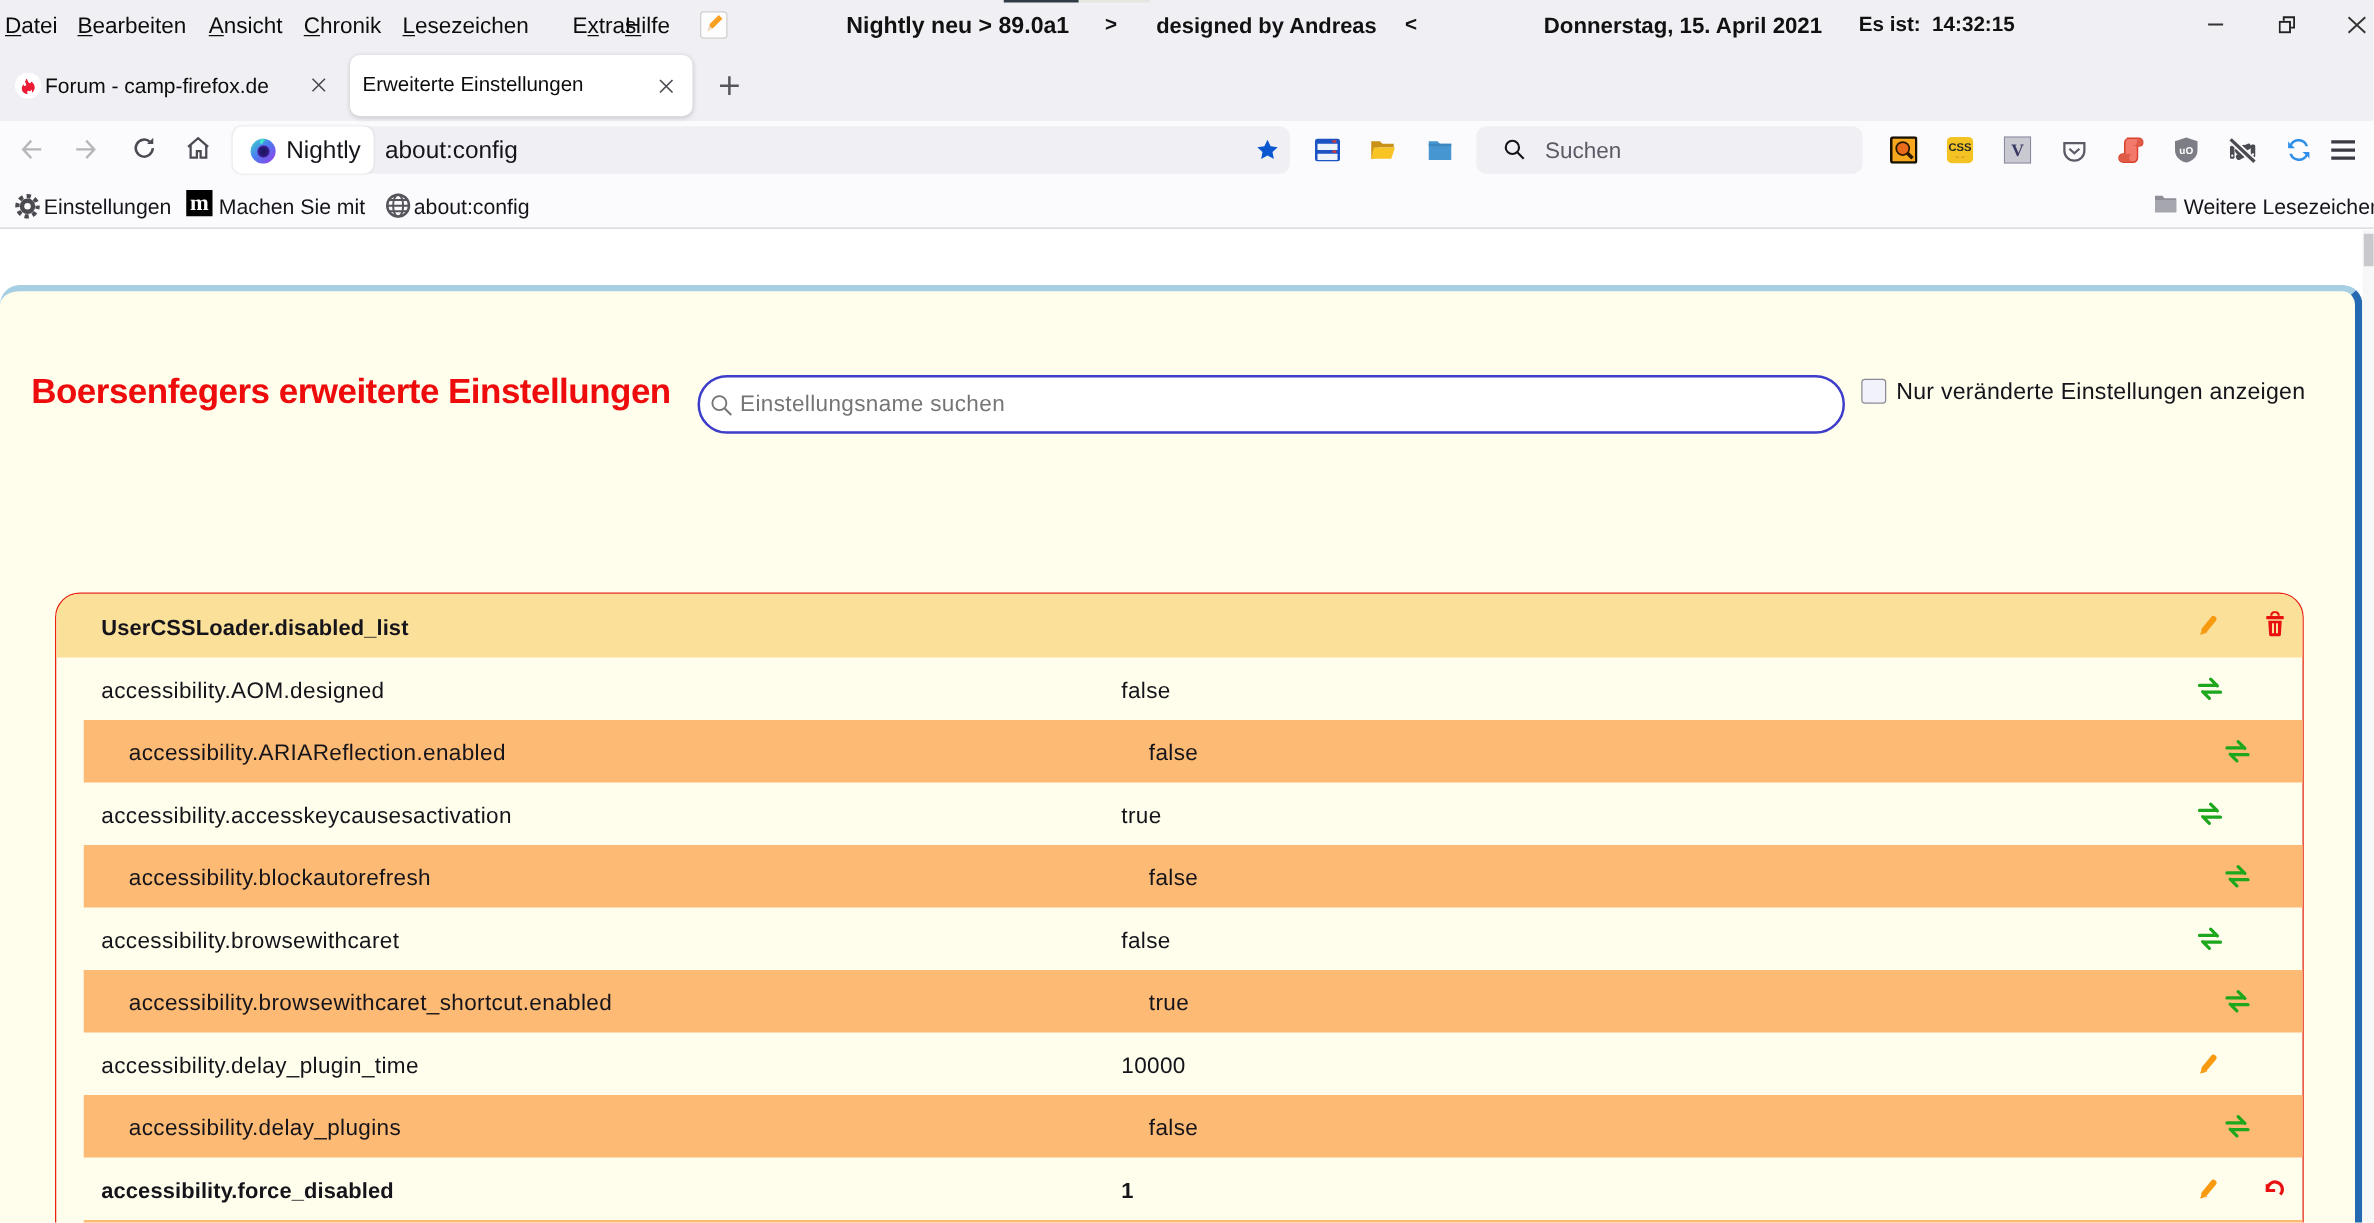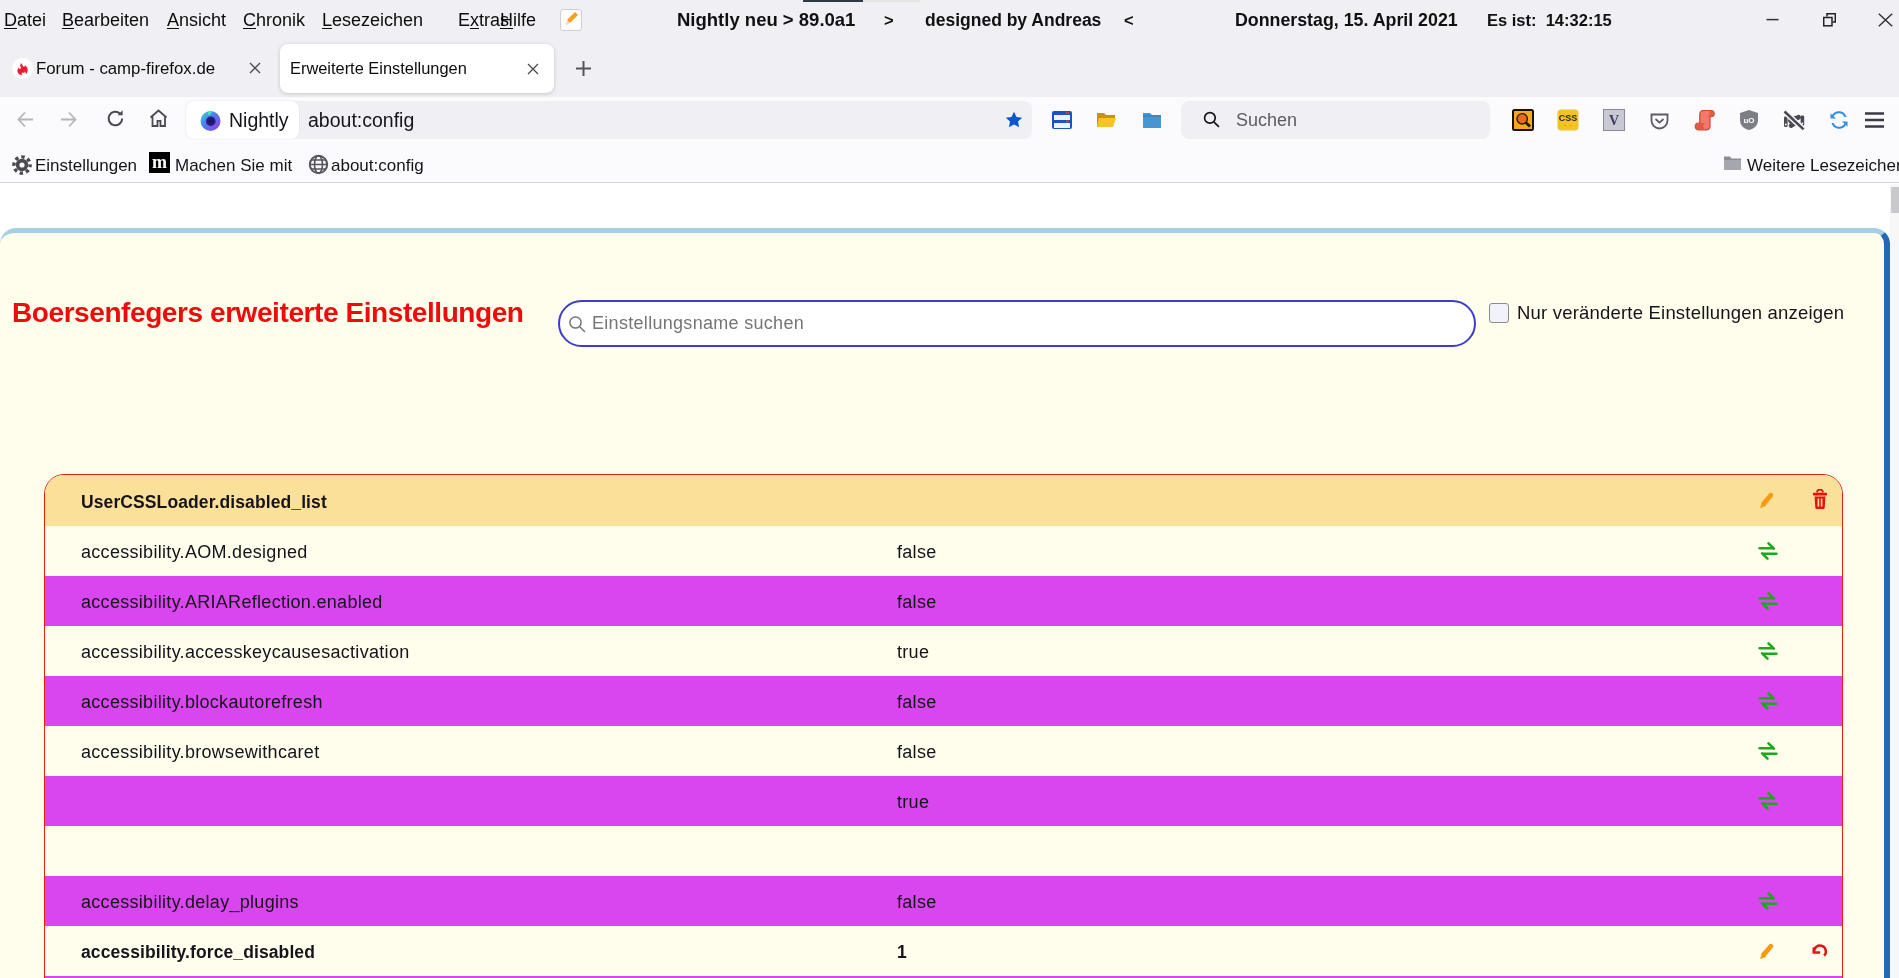--- a/index.html
+++ b/index.html
@@ -8,32 +8,32 @@
   .abs { position:absolute; white-space:nowrap; }
 
   .menuitem { top:0; height:40px; line-height:40px; font-size:18px; color:#0c0c0d; }
   .menuitem u { text-decoration:underline; text-underline-offset:2px; }
   .tbctr { top:0; height:40px; line-height:40px; font-size:16.5px; font-weight:700; color:#111; }
 
   .tabtxt { font-size:16px; color:#0c0c0d; }
 
   .bktxt { font-size:17px; color:#15141a; white-space:nowrap; }
 
-  #heading { left:12px; top:297px; font-size:28px; font-weight:700; color:#ee0b0b; letter-spacing:-0.42px; }
+  #heading { left:25px; top:297px; font-size:28px; font-weight:700; color:#ee0b0b; letter-spacing:-0.42px; }
   #searchinput { left:558px; top:300px; width:918px; height:47px; background:#fff;
                  border:2px solid #3d3dca; border-radius:24px; }
   #chkbox { left:1489px; top:303px; width:20px; height:20px; background:#f2f2fb;
             border:1px solid #8a8a93; border-radius:3px; }
   #chklabel { left:1517px; top:302px; font-size:18.5px; letter-spacing:0.2px; color:#15141a; }
 
   #cfgtable { left:44px; top:474px; width:1799px; height:515px;
               border:1.5px solid #e6220f; border-top-left-radius:20px; border-top-right-radius:20px;
               overflow:hidden; background:#fffdec; }
   .row { position:absolute; left:0; width:100%; height:50px; }
-  .row.white { background:#d946ef; }
+  .row.white { background:#fdba74;margin-left:22px; }
   .bld { font-weight:700; font-size:17.5px !important; letter-spacing:0.1px !important; }
   .rowhead { position:absolute; left:0; top:0; width:100%; height:51px; background:#fbe09a; }
   .rname { position:absolute; left:36px; font-size:18px; letter-spacing:0.3px; color:#15141a; }
   .rval  { position:absolute; left:852px; font-size:18px; letter-spacing:0.3px; color:#15141a; }
   .ricon1 { position:absolute; left:1712px; }
   .ricon2 { position:absolute; left:1764px; }
 </style>
 </head>
 <body>
 
@@ -284,24 +284,34 @@
     </div>
   <div class="row" style="top:251px;">
       <span class="rname" style="top:16px;">accessibility.browsewithcaret</span>
       <span class="rval" style="top:16px;">false</span>
       <span class="ricon1" style="top:14px;"><svg width="22" height="22" viewBox="0 0 22 22">
           <path d="M2.6 8.3h13.8M16.9 8.7 11.5 3.3" fill="none" stroke="#1ca71c" stroke-width="2.6" stroke-linecap="round"></path>
           <path d="M19.4 13.7H5.6M5.1 13.3l5.4 5.4" fill="none" stroke="#1ca71c" stroke-width="2.6" stroke-linecap="round"></path>
         </svg></span>
     </div>
   <div class="row white" style="top:301px;">
+      <span class="rname" style="top:16px;">accessibility.browsewithcaret_shortcut.enabled</span>
       <span class="rval" style="top:16px;">true</span>
       <span class="ricon1" style="top:14px;"><svg width="22" height="22" viewBox="0 0 22 22">
           <path d="M2.6 8.3h13.8M16.9 8.7 11.5 3.3" fill="none" stroke="#1ca71c" stroke-width="2.6" stroke-linecap="round"></path>
           <path d="M19.4 13.7H5.6M5.1 13.3l5.4 5.4" fill="none" stroke="#1ca71c" stroke-width="2.6" stroke-linecap="round"></path>
+        </svg></span>
+    </div>
+  <div class="row" style="top:351px;">
+      <span class="rname" style="top:16px;">accessibility.delay_plugin_time</span>
+      <span class="rval" style="top:16px;">10000</span>
+      <span class="ricon1" style="top:15px;"><svg width="21" height="21" viewBox="0 0 21 21">
+          <path d="M3.2 17.8 4.8 12.2 9.2 16.4z" fill="#f9c163"></path>
+          <path d="M3.2 17.8 4.1 14.9 6.3 17z" fill="#f79a10"></path>
+          <path d="M6.6 13.9 13.8 5.2" stroke="#f79a10" stroke-width="4.8" stroke-linecap="round"></path>
         </svg></span>
     </div>
   <div class="row white" style="top:401px;">
       <span class="rname" style="top:16px;">accessibility.delay_plugins</span>
       <span class="rval" style="top:16px;">false</span>
       <span class="ricon1" style="top:14px;"><svg width="22" height="22" viewBox="0 0 22 22">
           <path d="M2.6 8.3h13.8M16.9 8.7 11.5 3.3" fill="none" stroke="#1ca71c" stroke-width="2.6" stroke-linecap="round"></path>
           <path d="M19.4 13.7H5.6M5.1 13.3l5.4 5.4" fill="none" stroke="#1ca71c" stroke-width="2.6" stroke-linecap="round"></path>
         </svg></span>
     </div>

